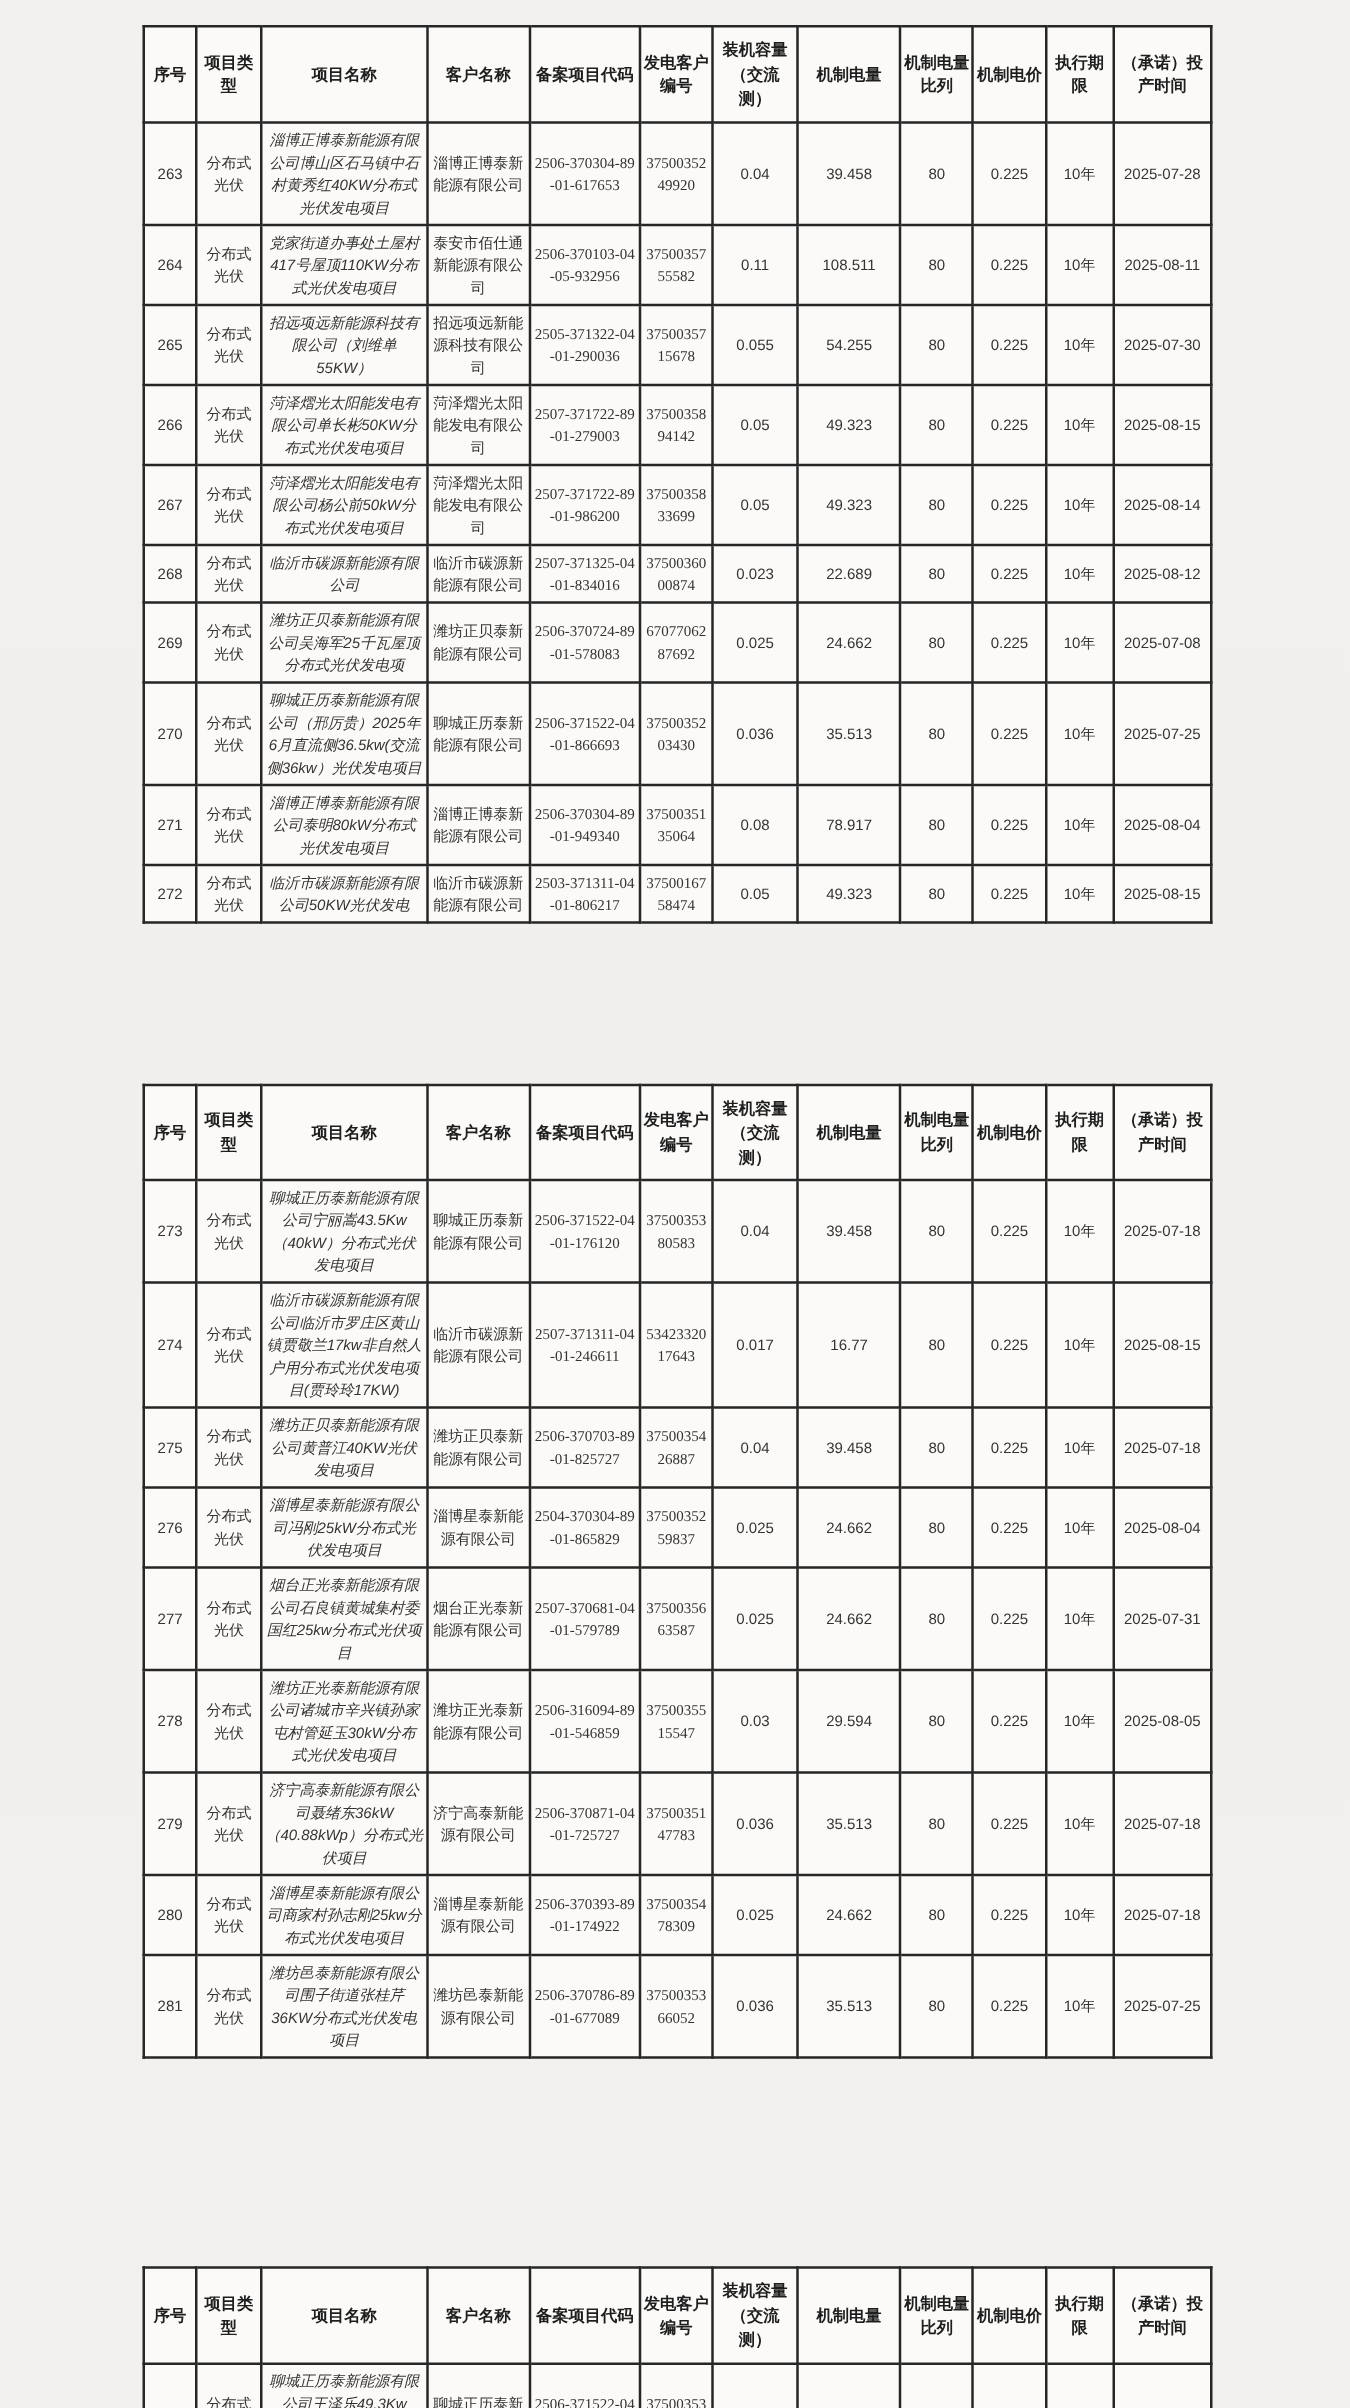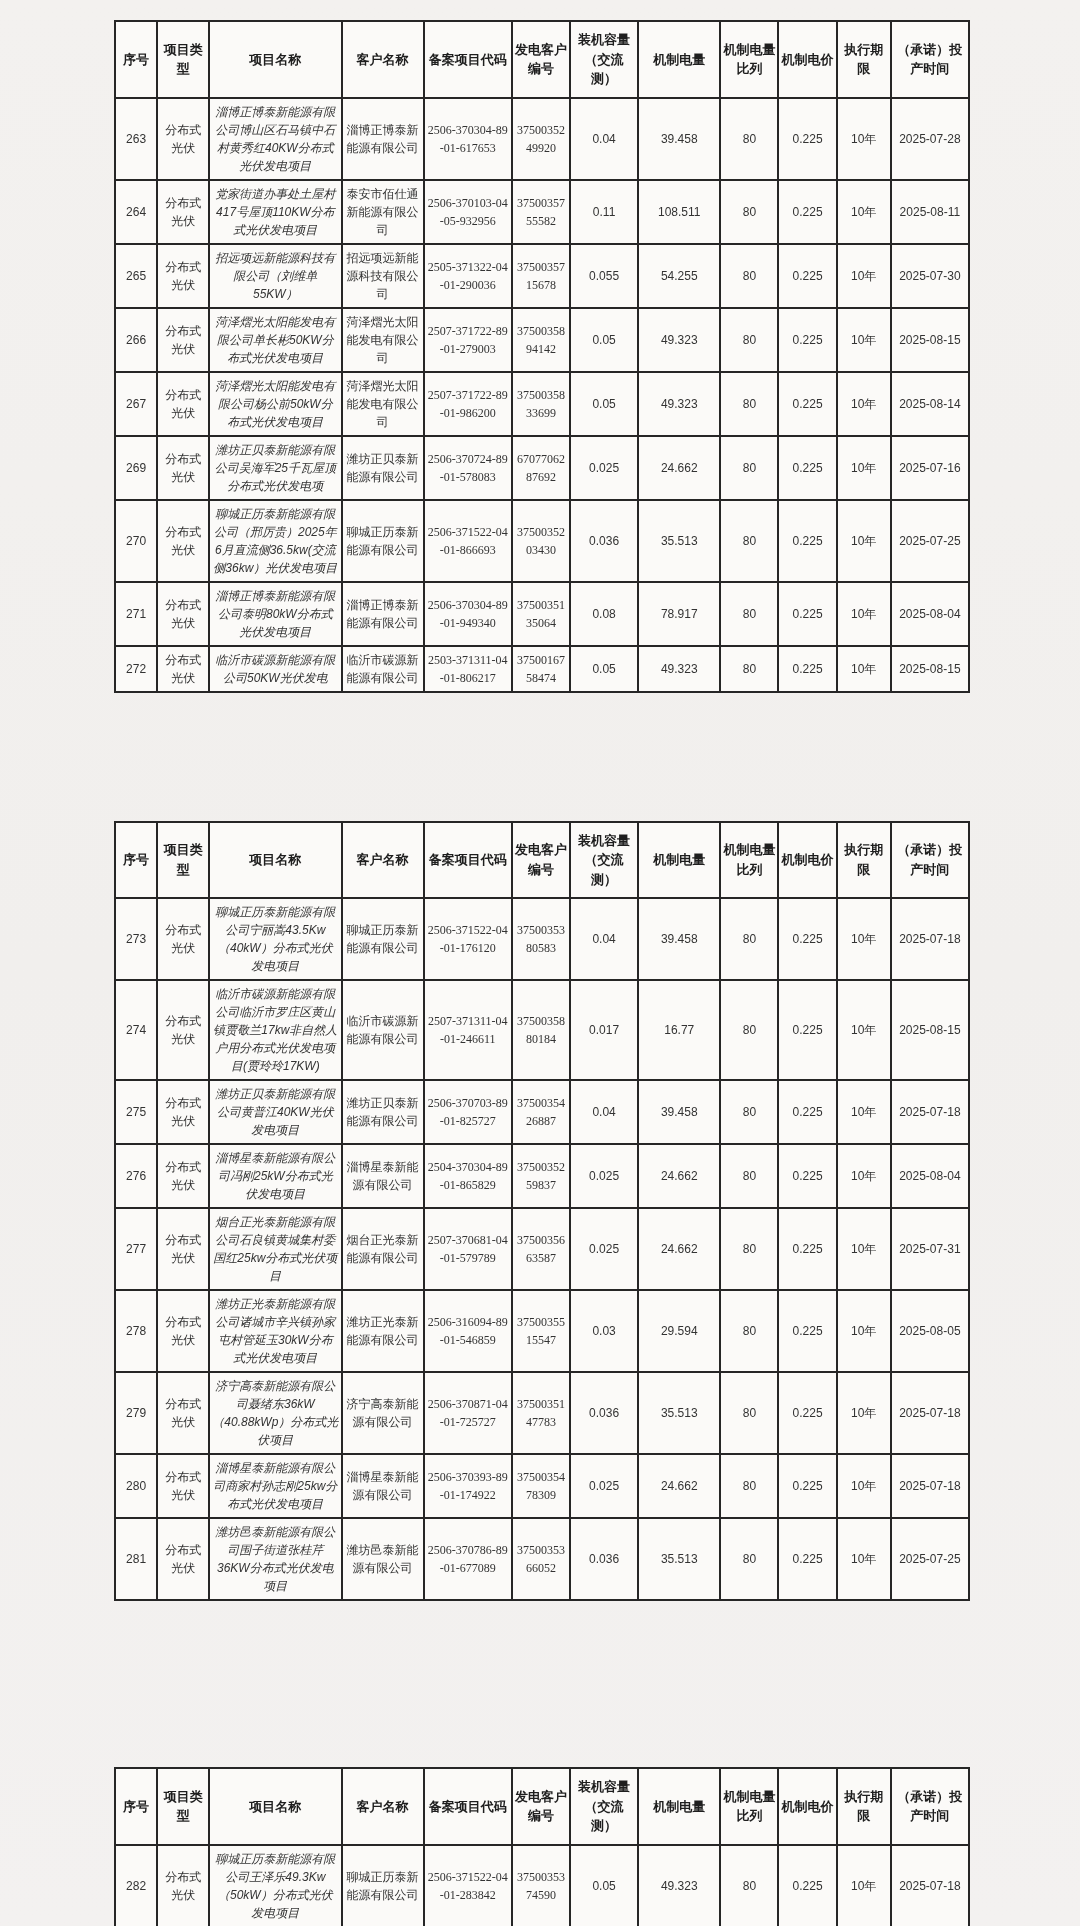--- a/index.html
+++ b/index.html
@@ -172,32 +172,46 @@
             <td class="c-code">2507-371722-89-01-986200</td>
             <td class="c-customer_no">3750035833699</td>
             <td class="c-capacity">0.05</td>
             <td class="c-mech_energy">49.323</td>
             <td class="c-mech_ratio">80</td>
             <td class="c-price">0.225</td>
             <td class="c-term">10年</td>
             <td class="c-date">2025-08-14</td>
           </tr>
           <tr>
+            <td class="c-seq">268</td>
+            <td class="c-type">分布式光伏</td>
+            <td class="c-project">临沂市碳源新能源有限公司</td>
+            <td class="c-customer">临沂市碳源新能源有限公司</td>
+            <td class="c-code">2507-371325-04-01-834016</td>
+            <td class="c-customer_no">3750036000874</td>
+            <td class="c-capacity">0.023</td>
+            <td class="c-mech_energy">22.689</td>
+            <td class="c-mech_ratio">80</td>
+            <td class="c-price">0.225</td>
+            <td class="c-term">10年</td>
+            <td class="c-date">2025-08-12</td>
+          </tr>
+          <tr>
             <td class="c-seq">269</td>
             <td class="c-type">分布式光伏</td>
             <td class="c-project">潍坊正贝泰新能源有限公司吴海军25千瓦屋顶分布式光伏发电项</td>
             <td class="c-customer">潍坊正贝泰新能源有限公司</td>
             <td class="c-code">2506-370724-89-01-578083</td>
             <td class="c-customer_no">6707706287692</td>
             <td class="c-capacity">0.025</td>
             <td class="c-mech_energy">24.662</td>
             <td class="c-mech_ratio">80</td>
             <td class="c-price">0.225</td>
             <td class="c-term">10年</td>
-            <td class="c-date">2025-07-16</td>
+            <td class="c-date">2025-07-08</td>
           </tr>
           <tr>
             <td class="c-seq">270</td>
             <td class="c-type">分布式光伏</td>
             <td class="c-project">聊城正历泰新能源有限公司（邢厉贵）2025年6月直流侧36.5kw(交流侧36kw）光伏发电项目</td>
             <td class="c-customer">聊城正历泰新能源有限公司</td>
             <td class="c-code">2506-371522-04-01-866693</td>
             <td class="c-customer_no">3750035203430</td>
             <td class="c-capacity">0.036</td>
             <td class="c-mech_energy">35.513</td>
@@ -283,21 +297,21 @@
             <td class="c-price">0.225</td>
             <td class="c-term">10年</td>
             <td class="c-date">2025-07-18</td>
           </tr>
           <tr>
             <td class="c-seq">274</td>
             <td class="c-type">分布式光伏</td>
             <td class="c-project">临沂市碳源新能源有限公司临沂市罗庄区黄山镇贾敬兰17kw非自然人户用分布式光伏发电项目(贾玲玲17KW)</td>
             <td class="c-customer">临沂市碳源新能源有限公司</td>
             <td class="c-code">2507-371311-04-01-246611</td>
-            <td class="c-customer_no">3750035880184</td>
+            <td class="c-customer_no">5342332017643</td>
             <td class="c-capacity">0.017</td>
             <td class="c-mech_energy">16.77</td>
             <td class="c-mech_ratio">80</td>
             <td class="c-price">0.225</td>
             <td class="c-term">10年</td>
             <td class="c-date">2025-08-15</td>
           </tr>
           <tr>
             <td class="c-seq">275</td>
             <td class="c-type">分布式光伏</td>

